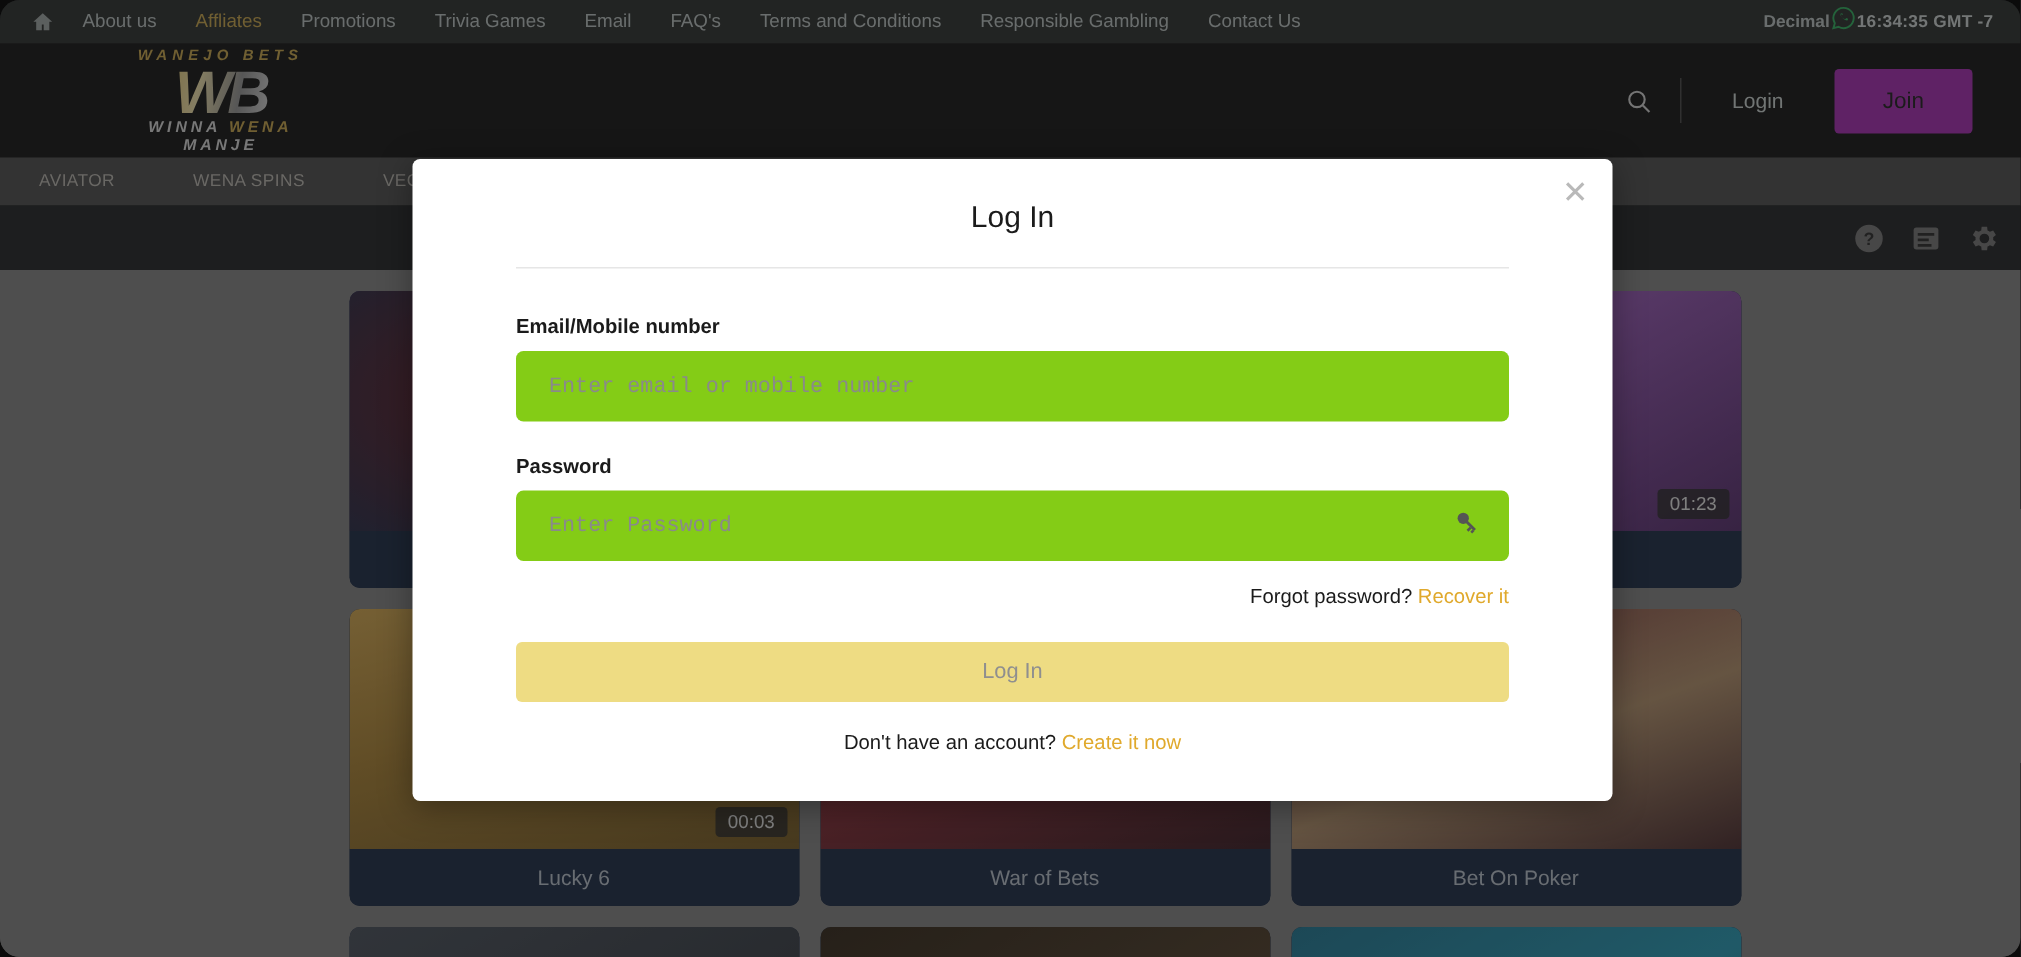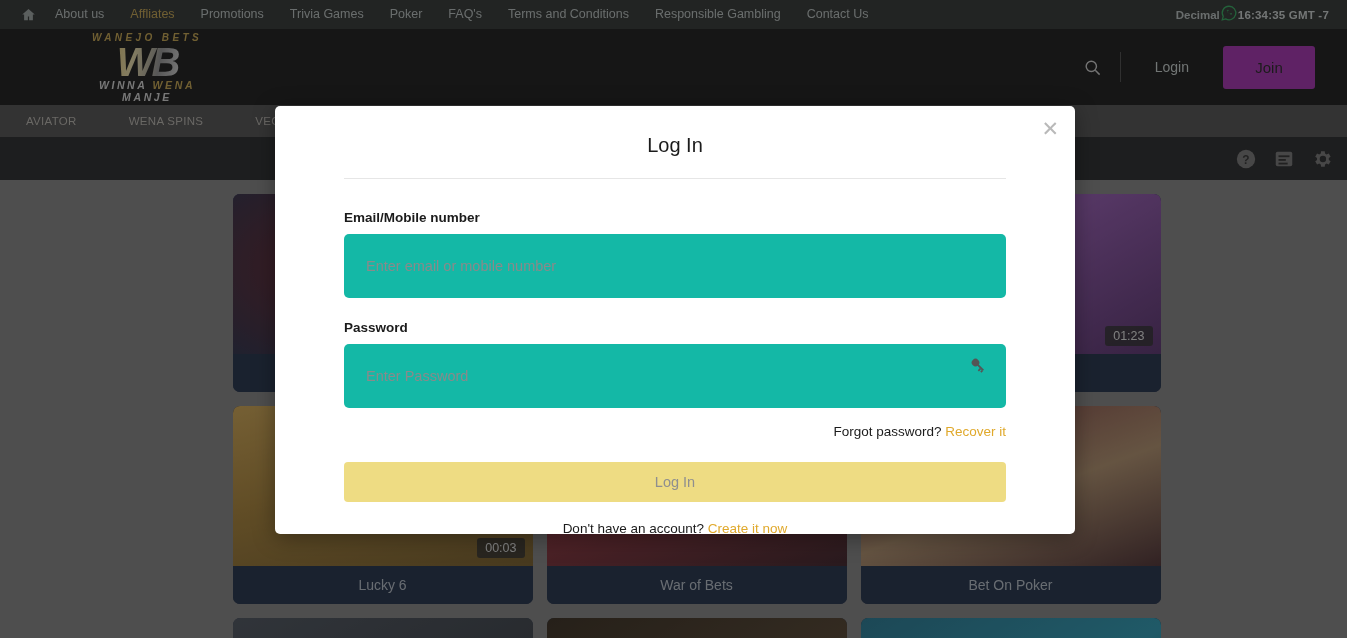--- a/index.html
+++ b/index.html
@@ -2,21 +2,21 @@
 <html><head>
 <meta charset="utf-8">
 <style>
   * { box-sizing: border-box; margin: 0; padding: 0; }
   html, body {
     width: 1347px; height: 638px;
     overflow: hidden;
     font-family: "Liberation Sans", sans-serif;
     background: #0b0b0b;
   }
-  .page { position: relative; width: 1347px; height: 638px; overflow: hidden; }
+  .page { position: relative; width: 1347px; height: 638px; overflow: hidden; border-radius: 13px; }
 
   
   .topbar {
     height: 29px; background: #1c1f1e;
     display: flex; align-items: center;
     padding: 0 14px; gap: 0;
     position: relative; z-index: 2;
   }
   .home-icon { width: 28px; display: flex; align-items: center; justify-content: center; }
   .topbar nav { display: flex; align-items: center; }
@@ -136,23 +136,23 @@
   }
   .modal-title {
     text-align: center; font-size: 20px; color: #1b1b1b;
     padding-top: 28px; padding-bottom: 21px;
     border-bottom: 1px solid #e6e6e6; margin: 0 69px;
   }
   .modal-body { padding: 31px 69px 0 69px; }
   .flabel { font-size: 13.5px; color: #1b1b1b; font-weight: bold; margin-bottom: 9px; }
   .field { position: relative; margin-bottom: 22px; }
   .field input {
-    width: 100%; height: 64px; background: #14b8a6; border: none;
+    width: 100%; height: 47px; background: #84cc16; border: none;
     border-radius: 5px; padding: 0 22px; font-size: 14.5px;
-    font-family: Liberation Sans, sans-serif; color: #333;
+    font-family: Liberation Mono, monospace; color: #333;
   }
   .field input::placeholder { color: #8a8a8a; }
   .field .key-ic { position: absolute; right: 20px; top: 13px; cursor: pointer; }
   .forgot { text-align: right; font-size: 13.5px; color: #1b1b1b; margin-top: -6px; }
   .forgot a { color: #e0a92c; text-decoration: none; }
   .login-submit {
     width: 100%; height: 40px; margin-top: 23px;
     background: #eedc83; border: none; border-radius: 4px;
     color: #8f8f8f; font-size: 14.5px; font-family: inherit; cursor: pointer;
   }
@@ -168,21 +168,21 @@
     <div class="home-icon">
       <svg width="15" height="15" viewBox="0 0 24 24" fill="#9aa3a1">
           <path d="M12 3L2 12h3v9h6v-6h2v6h6v-9h3z"></path>
         </svg>
     </div>
     <nav>
       <a>About us</a>
       <a class="active">Affliates</a>
       <a>Promotions</a>
       <a>Trivia Games</a>
-      <a>Poker</a>
+      <a>Email</a>
       <a>FAQ's</a>
       <a>Terms and Conditions</a>
       <a>Responsible Gambling</a>
       <a>Contact Us</a>
     </nav>
     <div class="spacer"></div>
     <div class="right">
       <span class="odds">Decimal</span>
       <span>
         <svg width="18" height="18" viewBox="0 0 24 24" fill="none" stroke="#1faa52" stroke-width="1.7">

